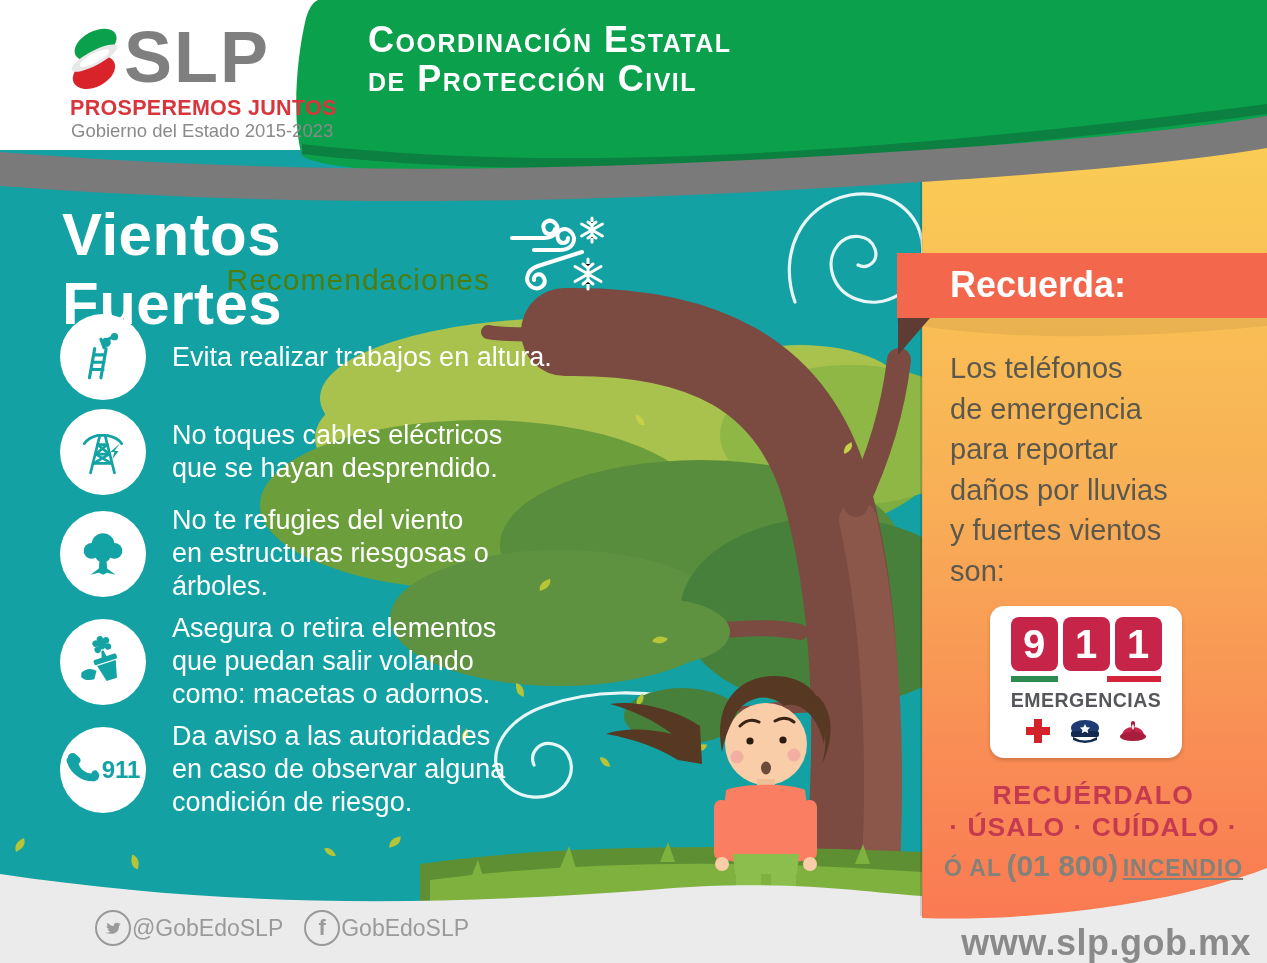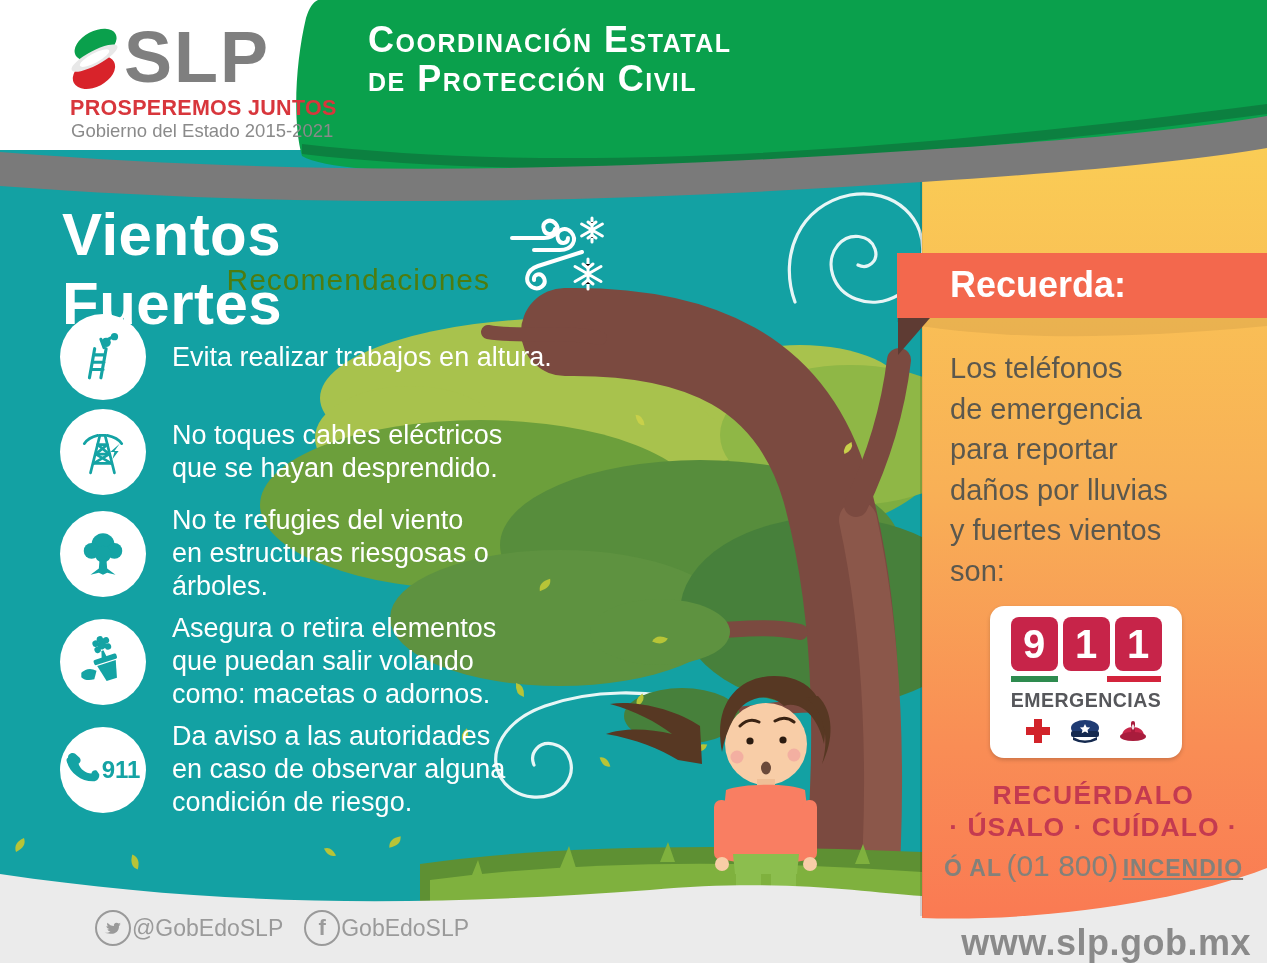--- a/index.html
+++ b/index.html
@@ -42,21 +42,21 @@
   .uline-green{position:absolute;left:21px;width:47px;height:6px;background:#2e8b4f;}
   .uline-red{position:absolute;right:21px;width:54px;height:6px;background:#d3243c;}
   .e911-label{margin-top:7px;font-size:19.5px;font-weight:bold;color:#56575b;letter-spacing:.5px;}
   .e911-icons{display:flex;justify-content:center;align-items:center;gap:17px;margin-top:6px;}
   .slogan1{left:920px;top:780px;width:347px;text-align:center;color:#c43a50;font-size:26.5px;
            font-weight:bold;letter-spacing:1.5px;}
   .slogan2{left:920px;top:812px;width:347px;text-align:center;color:#c43a50;font-size:26.5px;
            font-weight:bold;letter-spacing:1px;}
   .alt-line{left:920px;top:849px;width:347px;text-align:center;color:#83817a;}
   .alt-prefix{font-size:23px;font-weight:600;letter-spacing:1px;}
-  .alt-number{font-size:30px;font-weight:400;}
+  .alt-number{font-size:30px;font-weight:700;}
   .alt-suffix{font-size:23px;font-weight:bold;letter-spacing:1px;text-decoration:underline;}
 
   
   .social-row{left:95px;top:910px;display:flex;align-items:center;gap:1px;}
   .soc-circle{width:32px;height:32px;border:2.5px solid #9a9a9a;border-radius:50%;
               display:flex;align-items:center;justify-content:center;}
   .soc-text{color:#9a9a9a;font-size:23px;}
   .fb-glyph{color:#9a9a9a;font-weight:bold;font-size:22px;line-height:1;}
   .gap-left{margin-left:20px;}
   .website{right:16px;top:922px;color:#8a8a8a;font-size:36px;font-weight:bold;letter-spacing:.5px;}
@@ -177,21 +177,21 @@
   <svg class="abs logo-swirl" width="66" height="70" viewBox="0 0 64 64">
     <g transform="rotate(-28 32 32)">
       <ellipse cx="39" cy="20" rx="22" ry="13" fill="#0aa04c"></ellipse>
       <ellipse cx="25" cy="43" rx="22" ry="14" fill="#d8232a"></ellipse>
       <ellipse cx="32" cy="31" rx="25" ry="7" fill="#e8e8e8"></ellipse>
       <ellipse cx="32" cy="31" rx="16" ry="4.5" fill="#ffffff"></ellipse>
     </g>
   </svg>
   <div class="abs logo-slp">SLP</div>
   <div class="abs logo-tagline">PROSPEREMOS JUNTOS</div>
-  <div class="abs logo-gov">Gobierno del Estado 2015-2021</div>
+  <div class="abs logo-gov">Gobierno del Estado 2015-2023</div>
   <div class="abs banner-text">Coordinación Estatal
 de Protección Civil</div>
 
   <div class="abs main-title">Vientos Fuertes</div>
   <div class="abs main-subtitle">Recomendaciones</div>
   <svg class="abs wind-glyph" width="104" height="88" viewBox="0 0 104 88">
     <g stroke="#ffffff" stroke-width="4" fill="none" stroke-linecap="round">
       <path d="M4,30 L36,30 C48,30 53,21 47,15 C42,10 33,14 36,22 C38,28 46,27 47,21"></path>
       <path d="M26,42 L52,42 C64,42 70,32 63,24 C57,18 47,22 50,31 C52,37 60,36 60,30"></path>
       <path d="M74,44 L30,58 C18,62 16,74 24,79 C31,83 39,77 36,70 C33,64 25,66 26,72"></path>

